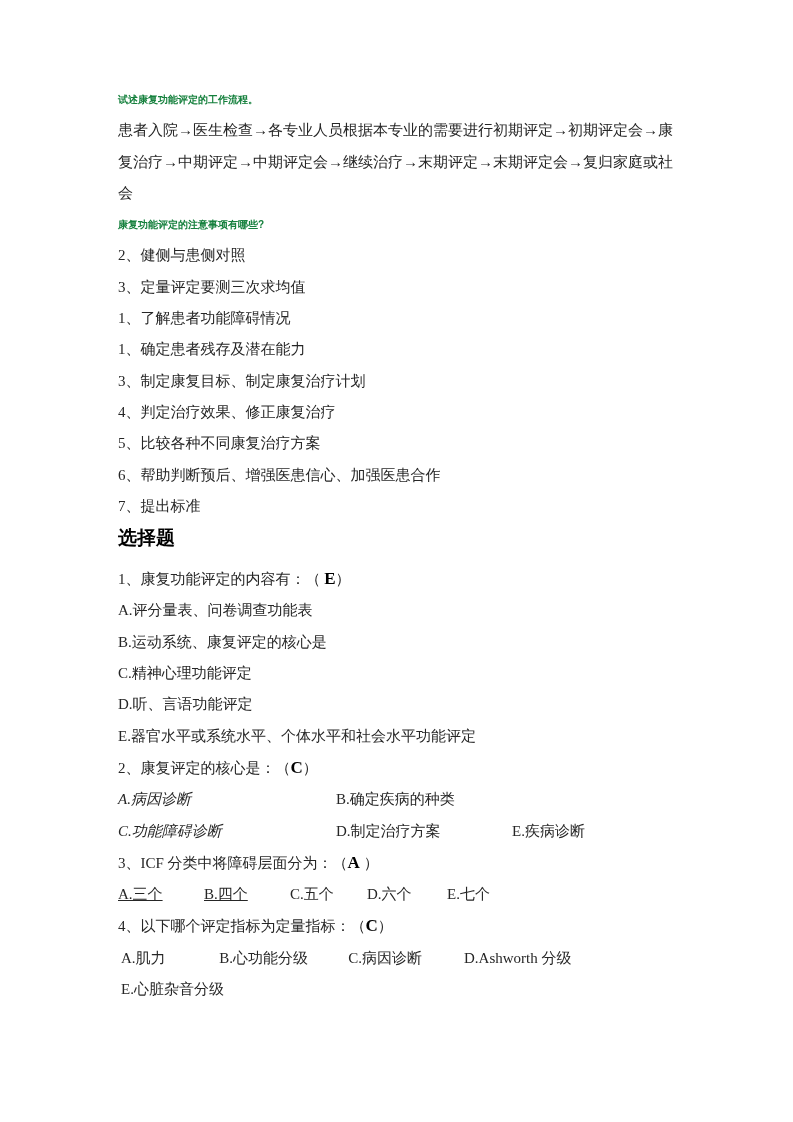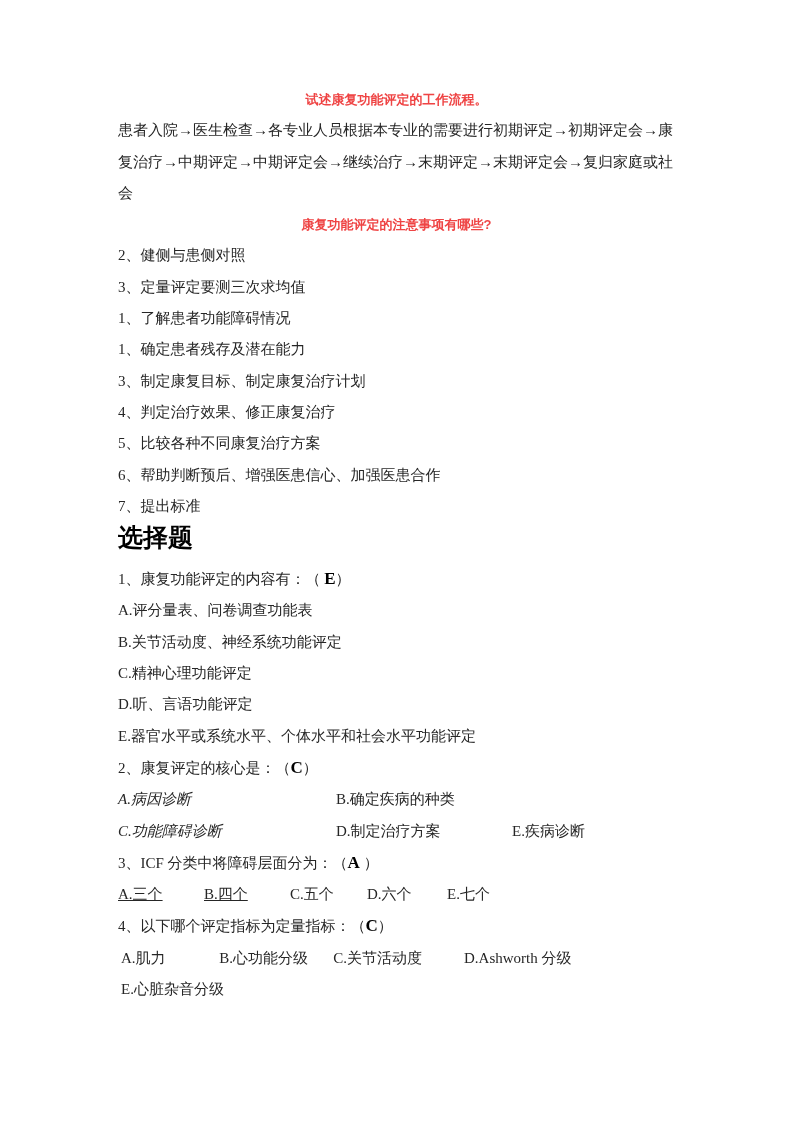--- a/index.html
+++ b/index.html
@@ -17,28 +17,27 @@
     width: 557px;
   }
   .line {
     font-family: "Liberation Serif", "DejaVu Serif", serif;
     font-size: 15px;
     line-height: 31.3px;
     color: #262626;
   }
   .bold-heading {
     font-family: "Liberation Sans", "DejaVu Sans", sans-serif;
-    font-size: 13px;
+    font-size: 10px;
     font-weight: bold;
-    color: #ef4444;
-    text-align: center;
+    color: #15803d;
   }
   .section-heading {
     font-family: "Liberation Sans", "DejaVu Sans", sans-serif;
-    font-size: 25px;
+    font-size: 19px;
     line-height: 31px;
     font-weight: bold;
     color: #000000;
     margin: 0 0 10px 0;
   }
   .ans {
     font-family: "Liberation Serif", "DejaVu Serif", serif;
     font-weight: bold;
     font-size: 17px;
     color: #000000;
@@ -72,29 +71,29 @@
     <div class="line">3、制定康复目标、制定康复治疗计划</div>
     <div class="line">4、判定治疗效果、修正康复治疗</div>
     <div class="line">5、比较各种不同康复治疗方案</div>
     <div class="line">6、帮助判断预后、增强医患信心、加强医患合作</div>
     <div class="line">7、提出标准</div>
 
     <div class="section-heading">选择题</div>
 
     <div class="line"><span>1、康复功能评定的内容有：（ </span><span class="ans">E</span><span>）</span></div>
     <div class="line">A.评分量表、问卷调查功能表</div>
-    <div class="line">B.关节活动度、神经系统功能评定</div>
+    <div class="line">B.运动系统、康复评定的核心是</div>
     <div class="line">C.精神心理功能评定</div>
     <div class="line">D.听、言语功能评定</div>
     <div class="line">E.器官水平或系统水平、个体水平和社会水平功能评定</div>
 
     <div class="line"><span>2、康复评定的核心是：（</span><span class="ans">C</span><span>）</span></div>
     <div class="line opts"><span class="w218">A.病因诊断</span><span>B.确定疾病的种类</span></div>
     <div class="line opts"><span class="w218">C.功能障碍诊断</span><span class="w176">D.制定治疗方案</span><span>E.疾病诊断</span></div>
 
     <div class="line"><span>3、ICF 分类中将障碍层面分为：（</span><span class="ans">A</span><span> ）</span></div>
     <div class="line opts"><span class="w86">A.三个</span><span class="w86">B.四个</span><span class="w77">C.五个</span><span class="w80">D.六个</span><span>E.七个</span></div>
 
     <div class="line"><span>4、以下哪个评定指标为定量指标：（</span><span class="ans">C</span><span>）</span></div>
-    <div class="line opts indent3"><span class="w73">A.肌力</span><span class="w114">B.心功能分级</span><span class="w114">C.关节活动度</span><span class="w125">D.Ashworth 分级</span><span>E.心脏杂音分级</span></div>
+    <div class="line opts indent3"><span class="w73">A.肌力</span><span class="w114">B.心功能分级</span><span class="w114">C.病因诊断</span><span class="w125">D.Ashworth 分级</span><span>E.心脏杂音分级</span></div>
 
   </div>
 </div>
 
 </body></html>

